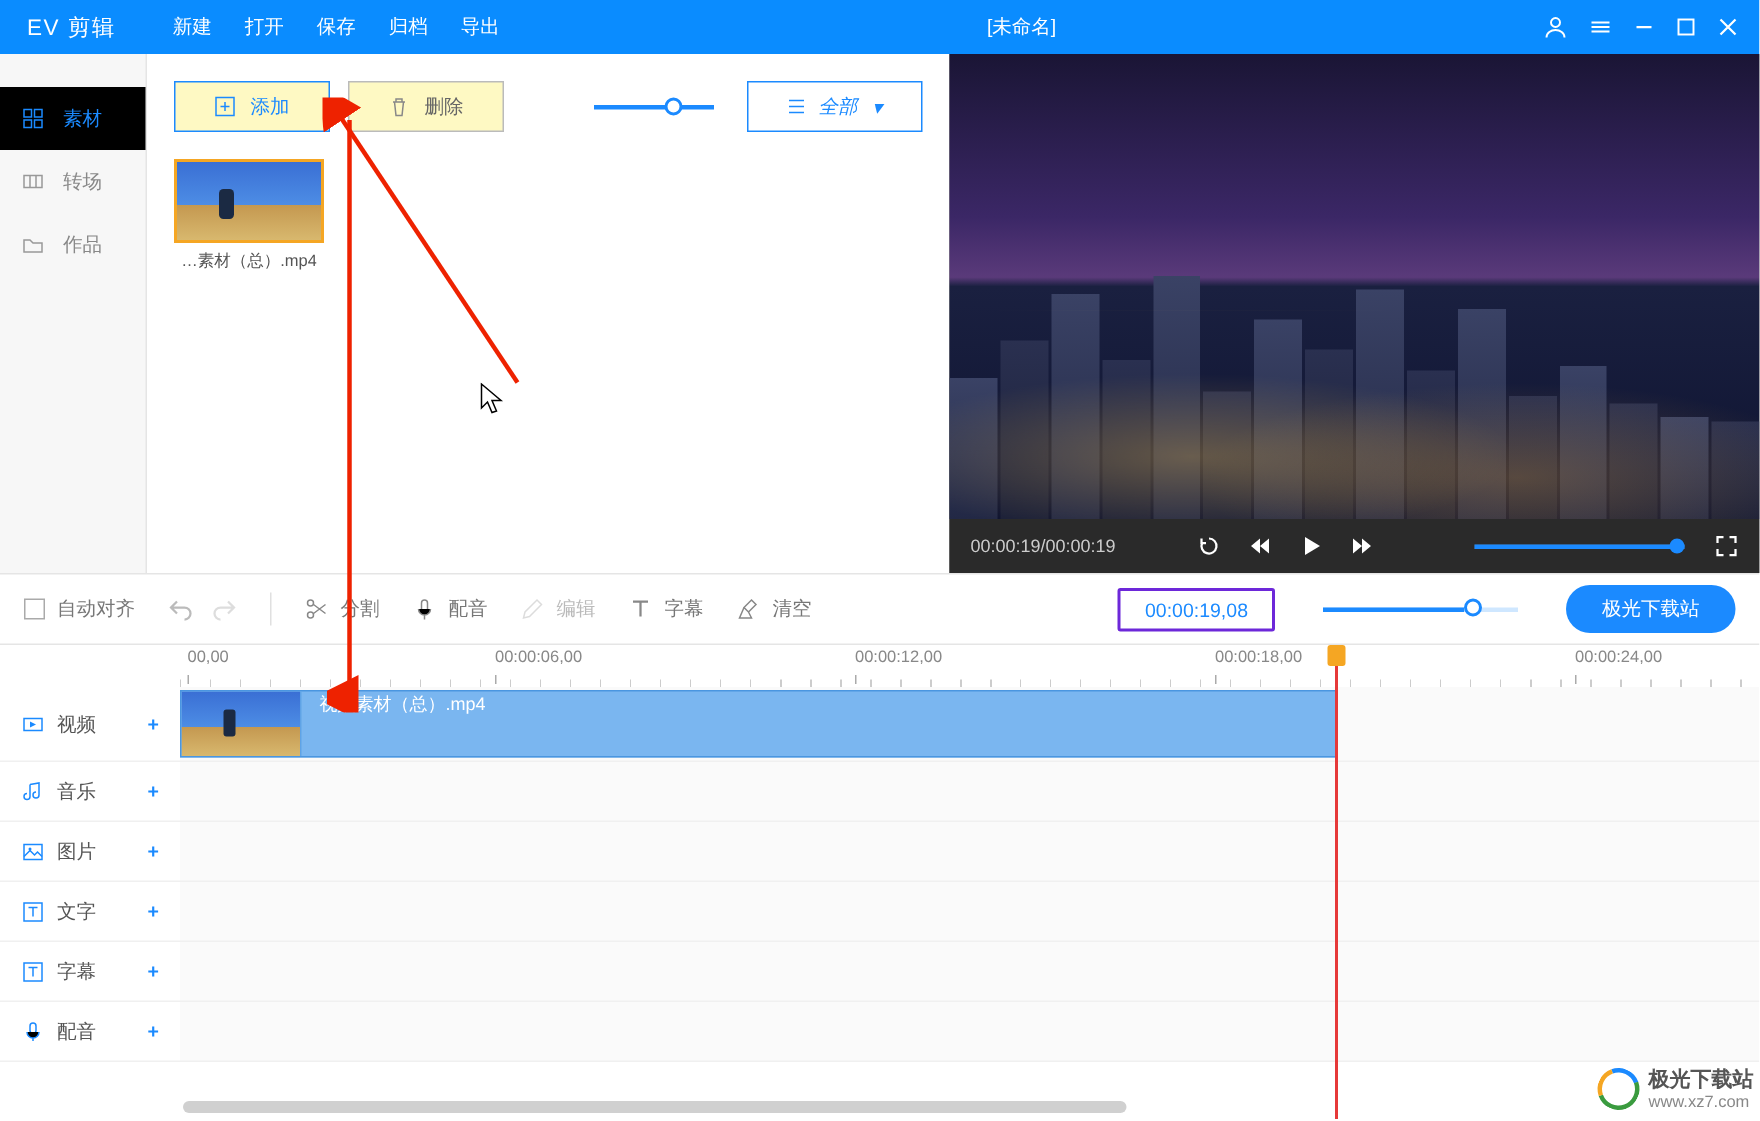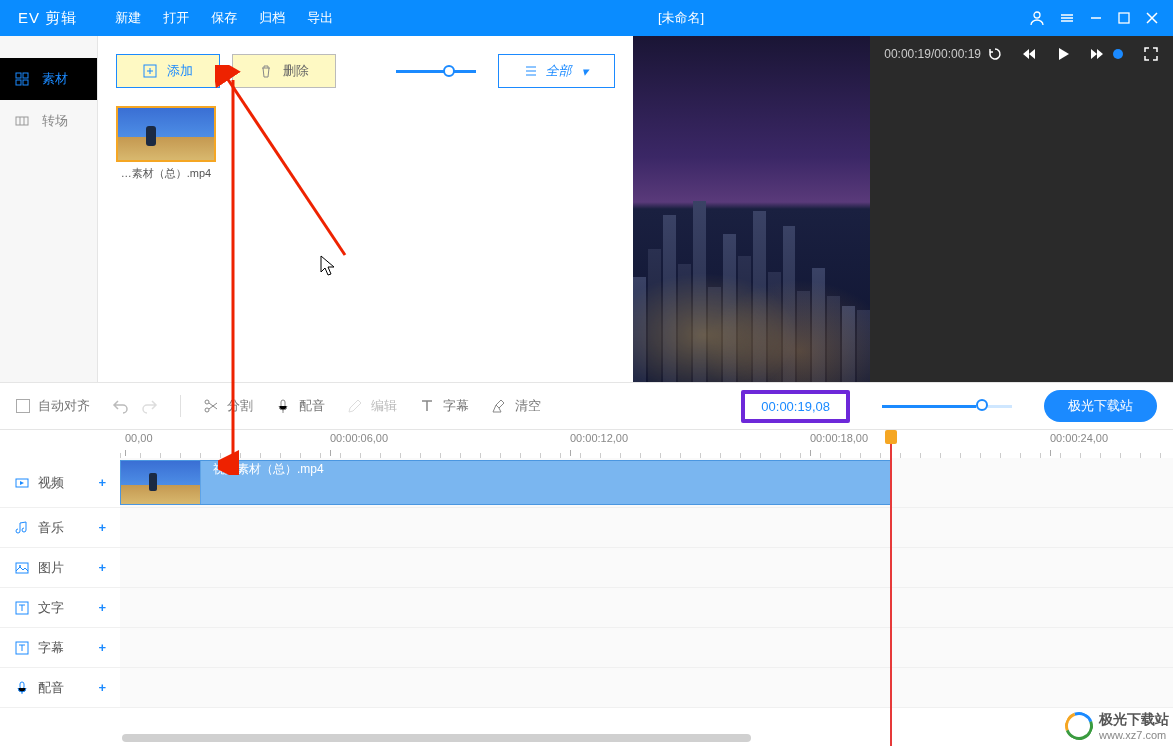--- a/index.html
+++ b/index.html
@@ -30,42 +30,42 @@
 .filter-drop { border: 1px solid #1b8aff; color: #1b8aff; height: 34px; padding: 0 26px; display: inline-flex; align-items: center; gap: 10px; font-size: 13px; cursor: pointer; min-width: 94px; justify-content: flex-end; font-style: italic; }
 .filter-drop .left { display: flex; align-items: center; gap: 8px; }
 
 .media-grid { margin-top: 18px; }
 .media-thumb { width: 100px; display: flex; flex-direction: column; align-items: center; gap: 4px; cursor: pointer; }
 .thumb-box { width: 100px; height: 56px; border: 2px solid #f5a623; background: linear-gradient(to bottom, #3a6fd4 0%, #4d8de5 55%, #c49850 55%, #d8b86e 100%); position: relative; }
 .thumb-box::after { content:""; position:absolute; left:28px; top:18px; width:10px; height:20px; background:#1b2a43; border-radius:3px; }
 .thumb-name { font-size: 11px; color: #555; white-space: nowrap; overflow: hidden; text-overflow: ellipsis; max-width: 100px; }
 
 
-.preview { width: 540px; background: #2a2a2a; display: flex; }
+.preview { width: 540px; background: #2a2a2a; display: flex; flex-direction: column; }
 .video-canvas { flex: 1; background: linear-gradient(to bottom, #1a1535 0%, #3b2766 35%, #5a3a7a 48%, #1a2040 50%, #0e1330 100%); position: relative; overflow: hidden; }
 .buildings { position: absolute; bottom: 0; left: 0; right: 0; height: 55%; display: flex; align-items: flex-end; gap: 2px; }
 .bld { background: linear-gradient(to bottom, #2a3050, #1a1f38); flex: 1; }
 .bld:nth-child(odd) { background: linear-gradient(to bottom, #3a4265, #222845); }
 .lights { position: absolute; bottom: 0; left: 0; right: 0; height: 45%; background: radial-gradient(ellipse at 30% 70%, rgba(255,200,80,0.3), transparent 40%), radial-gradient(ellipse at 70% 80%, rgba(255,180,60,0.25), transparent 40%); }
 .playbar { height: 36px; background: #2a2a2a; display: flex; align-items: center; padding: 0 14px; color: #ccc; font-size: 12px; gap: 6px; }
 .play-controls { display: flex; align-items: center; gap: 18px; margin-left: auto; margin-right: auto; }
 .play-controls span { cursor: pointer; color: #fff; }
 .progress-line { flex: 1; max-width: 140px; height: 3px; background: #555; position: relative; margin-left: 12px; }
 .progress-line .prog-knob { position: absolute; right: 0; top: -4px; width: 10px; height: 10px; border-radius: 50%; background: #1b8aff; }
 .progress-line::before { content:""; position:absolute; left:0; top:0; height:100%; width:100%; background:#1b8aff; }
 .fullscreen-btn { margin-left: 14px; cursor: pointer; }
 
 
 .timeline-toolbar { height: 48px; border-top: 1px solid #e5e5e5; border-bottom: 1px solid #e5e5e5; display: flex; align-items: center; padding: 0 16px; gap: 22px; font-size: 13px; color: #777; }
 .tl-btn { display: inline-flex; align-items: center; gap: 8px; cursor: pointer; }
 .checkbox { width: 14px; height: 14px; border: 1px solid #aaa; display: inline-block; }
 .undo-redo { display: flex; gap: 10px; }
 .undo-redo span { color: #bbb; cursor: pointer; font-size: 16px; }
 .divider { width: 1px; height: 22px; background: #e0e0e0; }
-.timecode { color: #1b8aff; border: 4px solid #6d28d9; padding: 5px 16px; font-size: 13px; border-radius: 2px; margin-left: auto; text-align: right; }
+.timecode { color: #1b8aff; border: 2px solid #6d28d9; padding: 5px 16px; font-size: 13px; border-radius: 2px; margin-left: auto; text-align: right; }
 .zoom-slider { width: 130px; height: 3px; background: #cfe7ff; position: relative; margin: 0 10px; }
 .zoom-slider::before{content:""; position:absolute;left:0;top:0;height:100%;width:72%;background:#1b8aff;}
 .zoom-slider .knob { width: 12px; height: 12px; border-radius: 50%; border: 2px solid #1b8aff; background: #fff; position: absolute; left: 72%; top: -6px; }
 .export-btn { background: #1b8aff; color: #fff; border-radius: 16px; padding: 7px 24px; font-size: 13px; cursor: pointer; }
 
 
 .timeline { display: flex; height: 316px; position: relative; }
 .track-labels { width: 120px; background: #fff; }
 .ruler-spacer { height: 28px; }
 .track-label { height: 40px; display: flex; align-items: center; gap: 8px; padding: 0 14px; font-size: 13px; color: #555; border-bottom: 1px solid #f0f0f0; }
@@ -163,20 +163,28 @@
       <span>素材</span>
     </div>
     <div class="sidebar-item">
       <span class="sidebar-icon">
           <svg width="14" height="14" viewBox="0 0 14 14">
             <rect x="1" y="3" width="12" height="8" fill="none" stroke="#999"></rect>
             <path d="M5 3v8M9 3v8" stroke="#999"></path>
           </svg>
         </span>
       <span>转场</span>
+    </div>
+    <div class="sidebar-item">
+      <span class="sidebar-icon">
+          <svg width="14" height="14" viewBox="0 0 14 14">
+            <path d="M1 4h4l2 2h6v6H1z" fill="none" stroke="#999"></path>
+          </svg>
+        </span>
+      <span>作品</span>
     </div>
   </div>
 
   <div class="center-panel">
     <div class="toolbar-row">
       <button class="btn-outline">
         <span>
             <svg width="14" height="14" viewBox="0 0 14 14">
               <rect x="1" y="1" width="12" height="12" fill="none" stroke="#1b8aff"></rect>
               <path d="M7 4v6M4 7h6" stroke="#1b8aff"></path>

